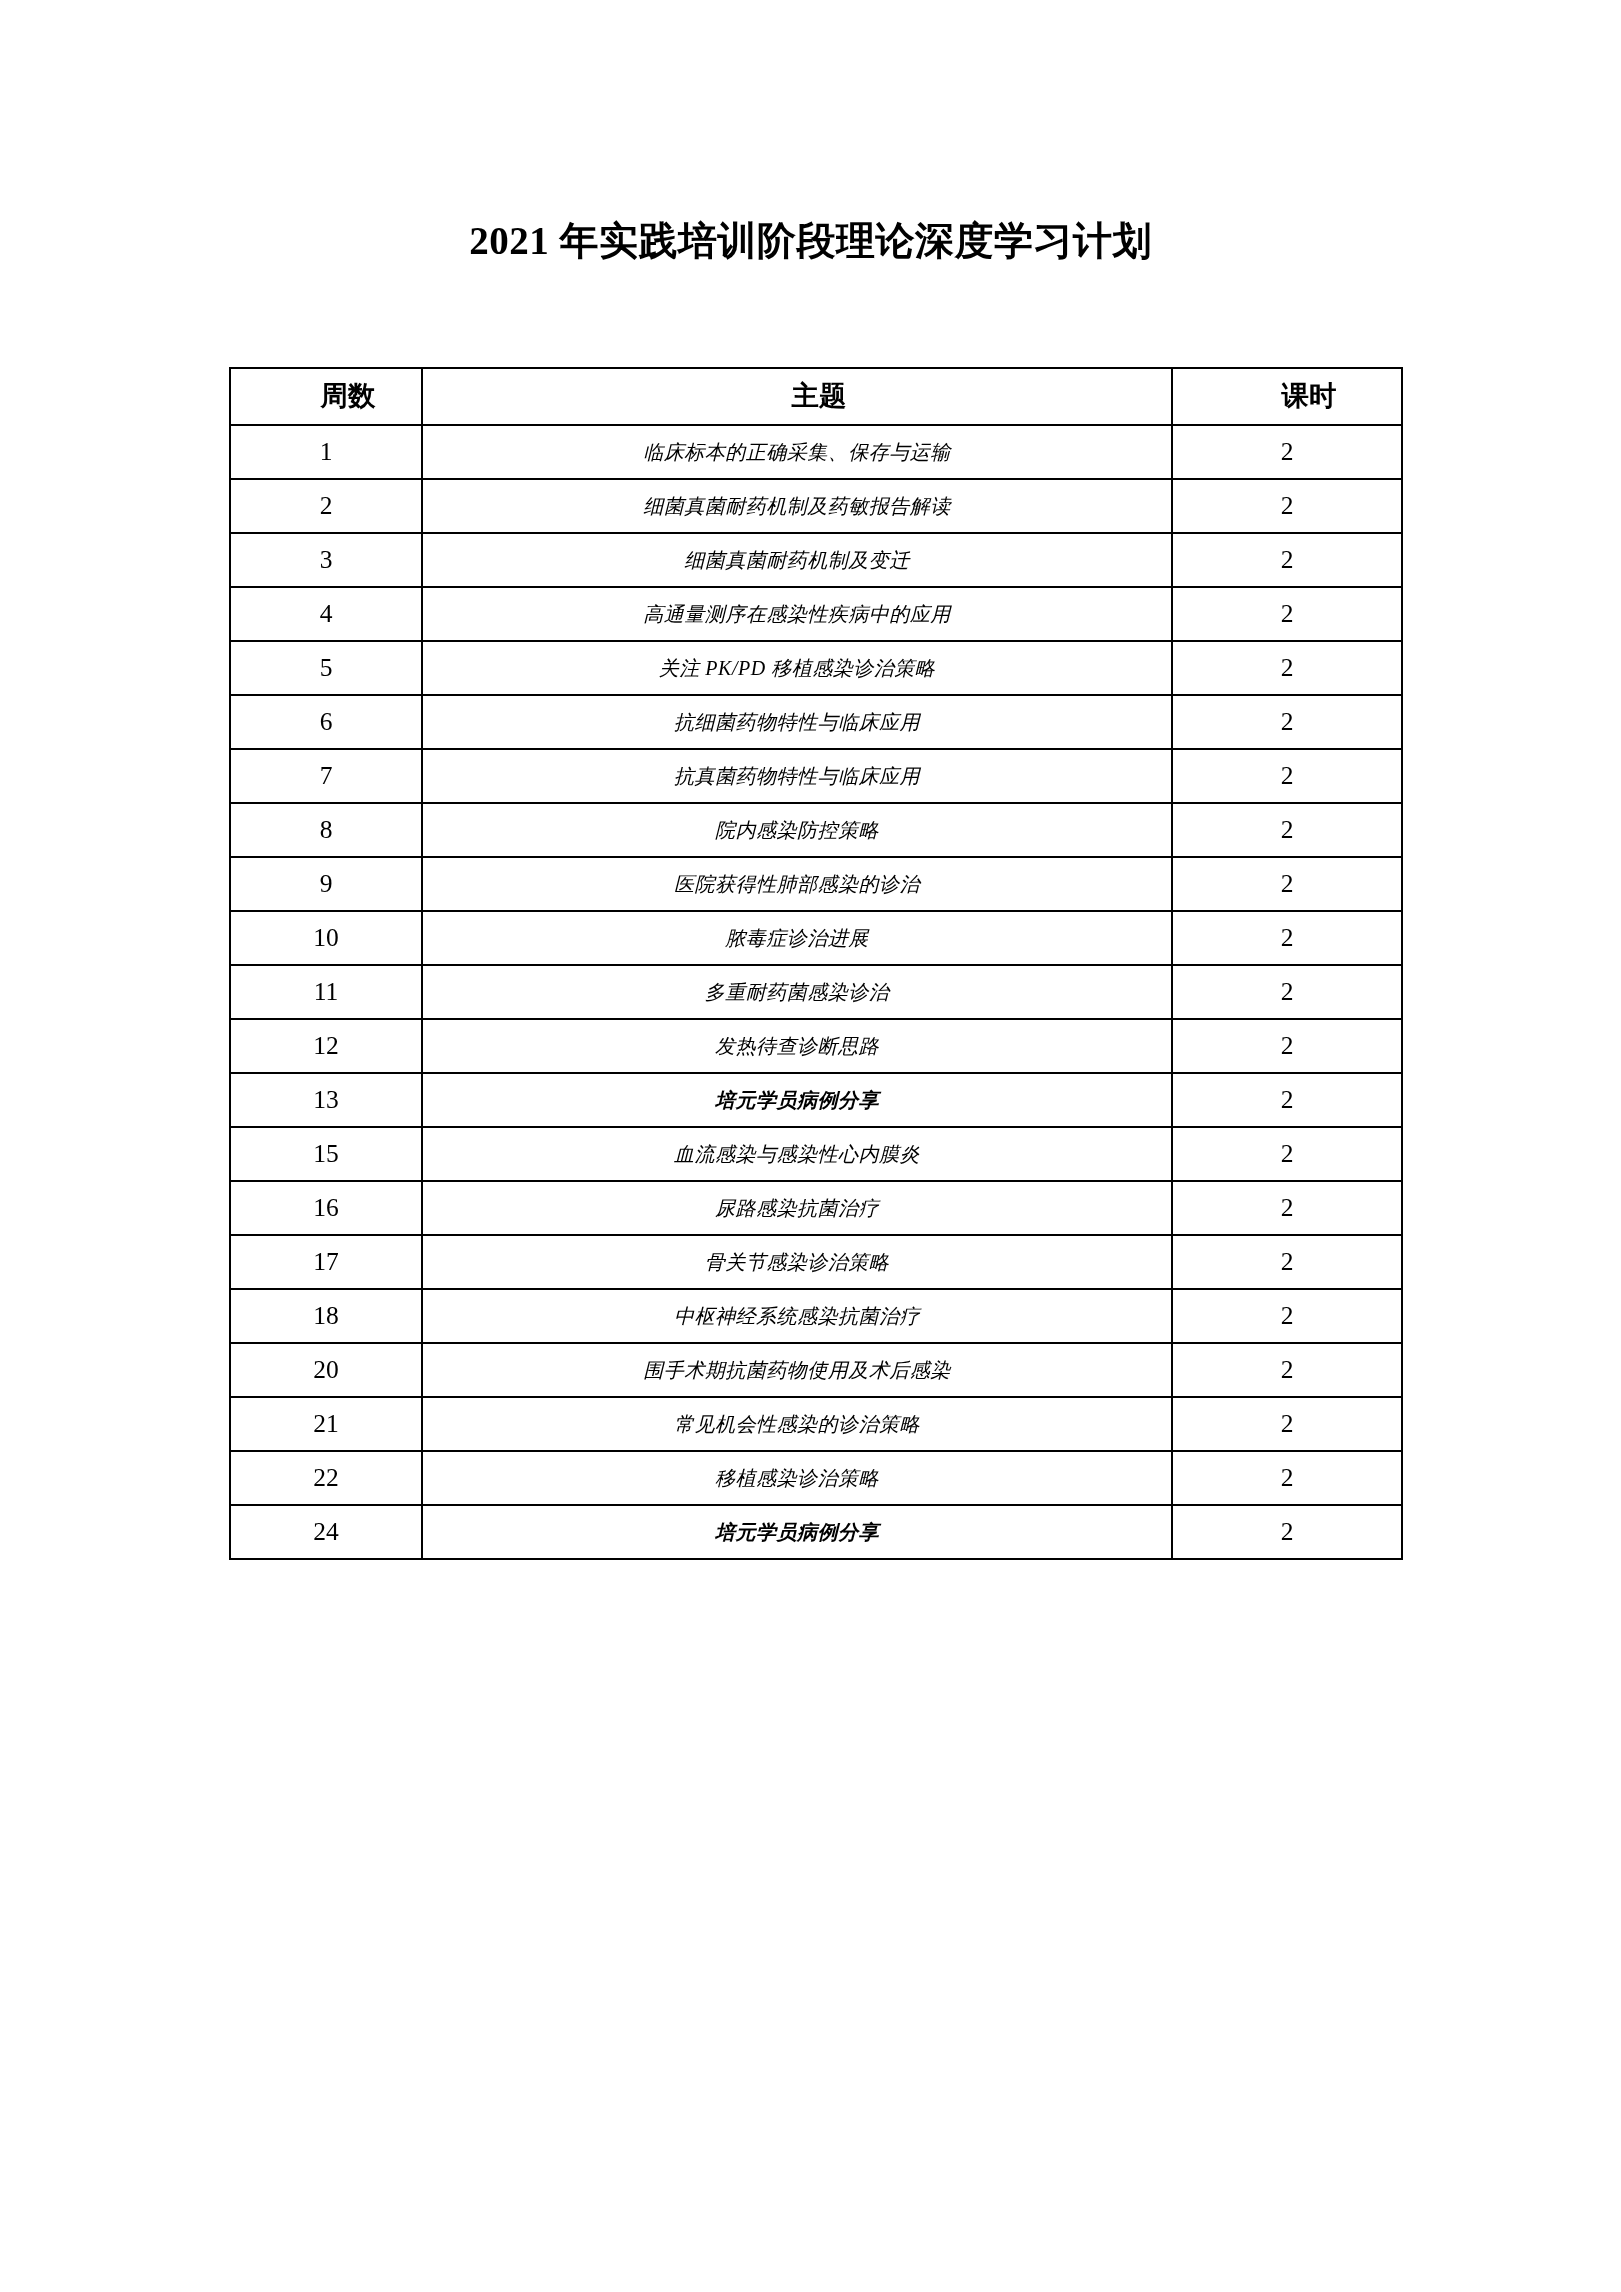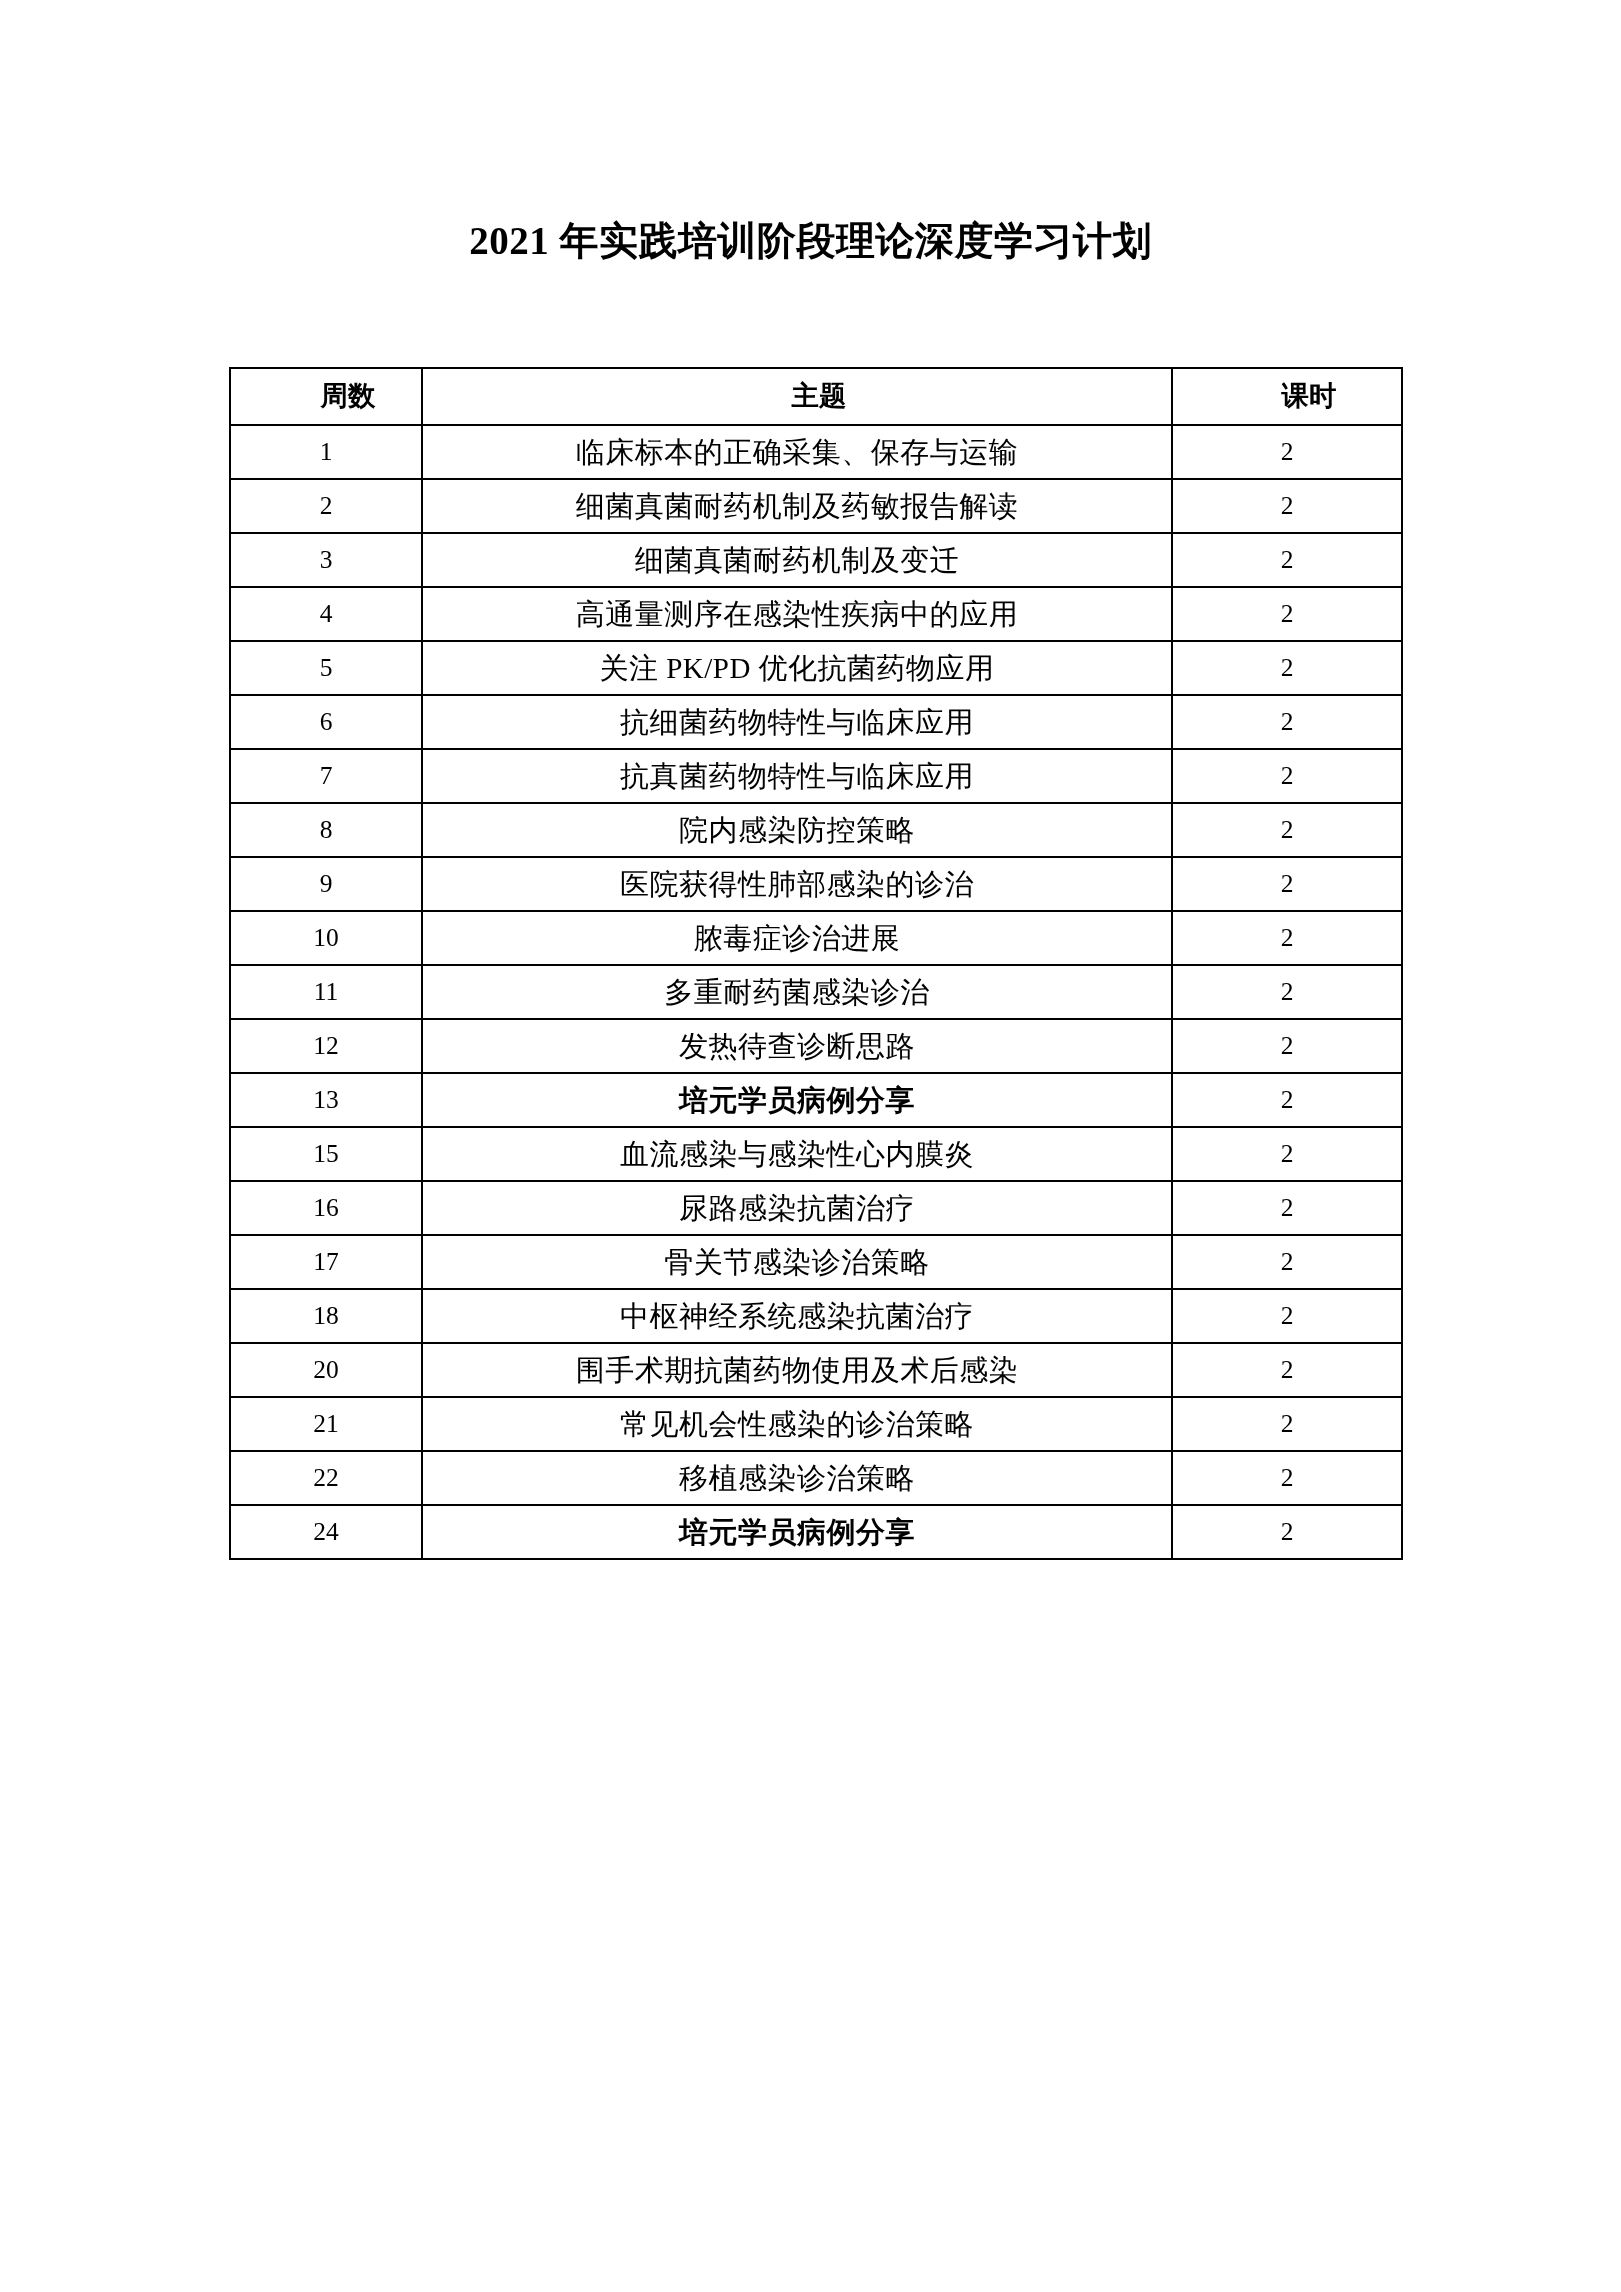--- a/index.html
+++ b/index.html
@@ -81,22 +81,23 @@
     height: 55px;
     line-height: 55px;
     padding-left: 44px;
   }
   td.week, td.hours {
     font-family: "Liberation Serif", "DejaVu Serif", serif;
     font-size: 25.5px;
     font-weight: normal;
   }
   td.topic {
-    font-size: 29px;
+    font-size: 20px;
     letter-spacing: 0.5px;
+    font-style: italic;
   }
   td.topic.bold {
     font-weight: bold;
     margin-top: 40px;
   }
 </style>
 </head>
 <body>
 
 <div class="page">
@@ -134,21 +135,21 @@
             <td class="topic">细菌真菌耐药机制及变迁</td>
             <td class="hours">2</td>
           </tr>
           <tr>
             <td class="week">4</td>
             <td class="topic">高通量测序在感染性疾病中的应用</td>
             <td class="hours">2</td>
           </tr>
           <tr>
             <td class="week">5</td>
-            <td class="topic">关注 PK/PD 优化抗菌药物应用</td>
+            <td class="topic">关注 PK/PD 移植感染诊治策略</td>
             <td class="hours">2</td>
           </tr>
           <tr>
             <td class="week">6</td>
             <td class="topic">抗细菌药物特性与临床应用</td>
             <td class="hours">2</td>
           </tr>
           <tr>
             <td class="week">7</td>
             <td class="topic">抗真菌药物特性与临床应用</td>

